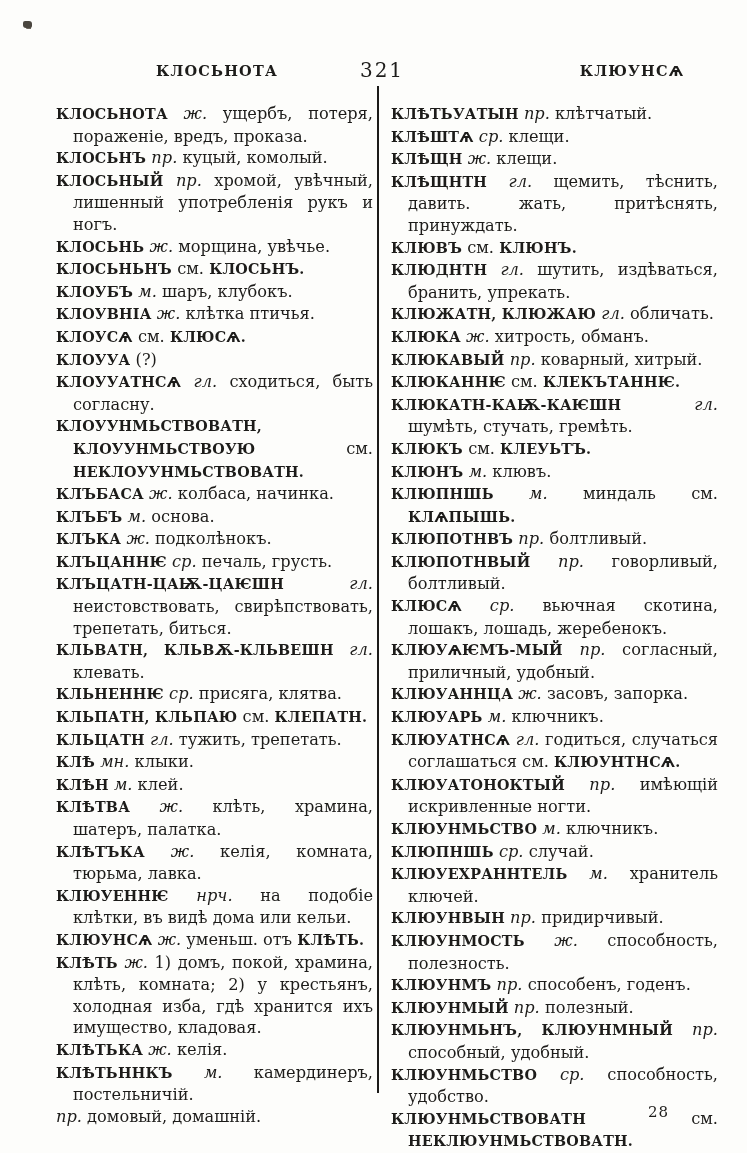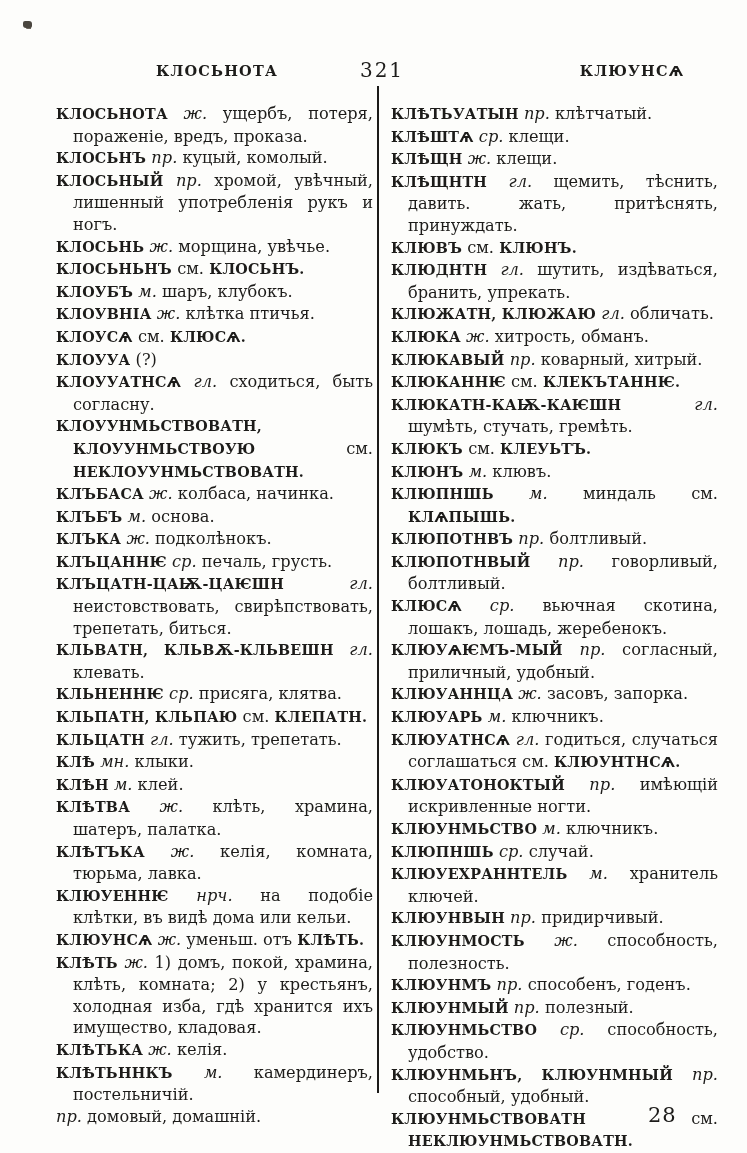--- a/index.html
+++ b/index.html
@@ -29,21 +29,21 @@
 
   p.entry {
     margin:0; padding:0 0 0 17px; text-indent:-17px;
     text-align:justify;
     font-size:16.2px; line-height:21.6px;
   }
   .seg-hw  { font-weight:bold; font-size:14.3px; letter-spacing:0.25px; }
   .seg-pos { font-style:italic; }
   .seg-txt { }
 
-  .signature { position:absolute; left:648px; top:1103px; font-size:21px; letter-spacing:1px; }
+  .signature { position:absolute; left:648px; top:1103px; font-size:15px; letter-spacing:1px; }
 
   .speck { position:absolute; left:23px; top:21px; width:9px; height:7px;
            background:#4a463f; border-radius:2px 3px 2px 3px;
            box-shadow:1px 3px 0 -2px #6b655c; }
 </style>
 </head>
 <body>
 
 <div class="page">
 
@@ -112,21 +112,21 @@
       <p class="entry"><span class="seg-hw">КЛЮУАРЬ</span><span class="seg-pos"> м. </span><span class="seg-txt">ключникъ.</span></p>
       <p class="entry"><span class="seg-hw">КЛЮУАТНСѦ</span><span class="seg-pos"> гл. </span><span class="seg-txt">годиться, случаться соглашаться см. </span><span class="seg-hw">КЛЮУНТНСѦ.</span></p>
       <p class="entry"><span class="seg-hw">КЛЮУАТОНОКТЫЙ</span><span class="seg-pos"> пр. </span><span class="seg-txt">имѣющій искривленные ногти.</span></p>
       <p class="entry"><span class="seg-hw">КЛЮУНМЬСТВО</span><span class="seg-pos"> м. </span><span class="seg-txt">ключникъ.</span></p>
       <p class="entry"><span class="seg-hw">КЛЮПНШЬ</span><span class="seg-pos"> ср. </span><span class="seg-txt">случай.</span></p>
       <p class="entry"><span class="seg-hw">КЛЮУЕХРАННТЕЛЬ</span><span class="seg-pos"> м. </span><span class="seg-txt">хранитель ключей.</span></p>
       <p class="entry"><span class="seg-hw">КЛЮУНВЫН</span><span class="seg-pos"> пр. </span><span class="seg-txt">придирчивый.</span></p>
       <p class="entry"><span class="seg-hw">КЛЮУНМОСТЬ</span><span class="seg-pos"> ж. </span><span class="seg-txt">способность, полезность.</span></p>
       <p class="entry"><span class="seg-hw">КЛЮУНМЪ</span><span class="seg-pos"> пр. </span><span class="seg-txt">способенъ, годенъ.</span></p>
       <p class="entry"><span class="seg-hw">КЛЮУНМЫЙ</span><span class="seg-pos"> пр. </span><span class="seg-txt">полезный.</span></p>
+      <p class="entry"><span class="seg-hw">КЛЮУНМЬНЪ, КЛЮУНМНЫЙ</span><span class="seg-pos"> пр. </span><span class="seg-txt">способный, удобный.</span></p>
       <p class="entry"><span class="seg-hw">КЛЮУНМЬСТВО</span><span class="seg-pos"> ср. </span><span class="seg-txt">способность, удобство.</span></p>
-      <p class="entry"><span class="seg-hw">КЛЮУНМЬНЪ, КЛЮУНМНЫЙ</span><span class="seg-pos"> пр. </span><span class="seg-txt">способный, удобный.</span></p>
       <p class="entry"><span class="seg-hw">КЛЮУНМЬСТВОВАТН</span><span class="seg-txt"> см. </span><span class="seg-hw">НЕКЛЮУНМЬСТВОВАТН.</span></p>
       <p class="entry"></p>
     </div>
 
   <div class="signature">28</div>
 
 </div>
 
 </body></html>

